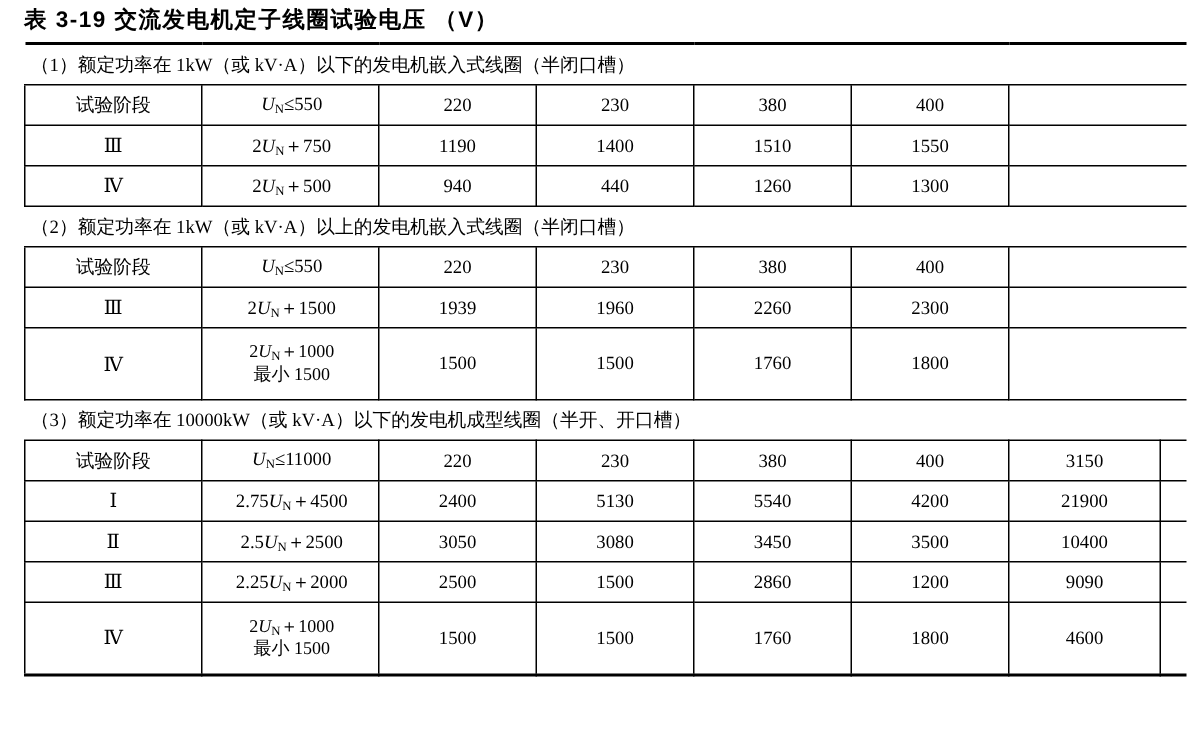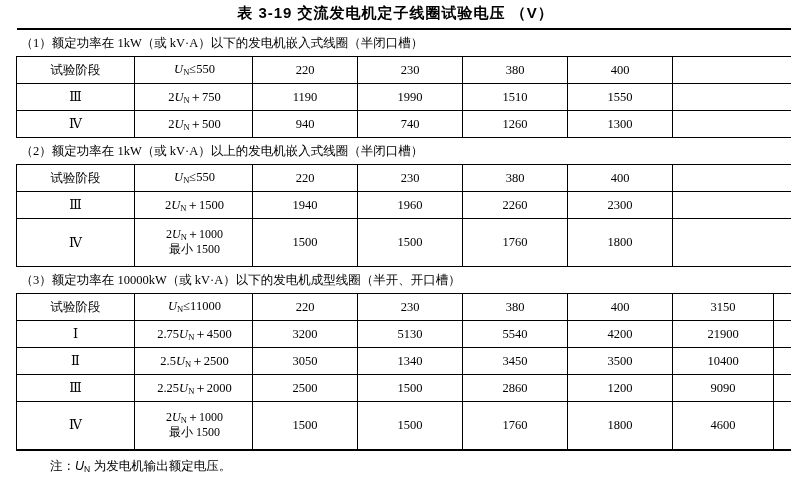--- a/index.html
+++ b/index.html
@@ -15,21 +15,21 @@
     overflow: hidden;
   }
   .page {
     position: relative;
     width: 791px;
     height: 498px;
     box-sizing: border-box;
     padding: 0 16px;
   }
   .title {
-    text-align: center;
+    text-align: left;
     font-size: 15px;
     font-weight: bold;
     letter-spacing: 1px;
     padding-top: 4px;
     padding-bottom: 5px;
     font-family: "Liberation Sans", "DejaVu Sans", sans-serif;
   }
   table.main {
     width: 759px;
     border-collapse: collapse;
@@ -121,51 +121,51 @@
         <td>220</td>
         <td>230</td>
         <td>380</td>
         <td>400</td>
         <td colspan="2"></td>
       </tr>
       <tr>
         <td class="roman">Ⅲ</td>
         <td class="lbl">2<i>U</i><sub>N</sub>＋750</td>
         <td>1190</td>
-        <td>1990</td>
+        <td>1400</td>
         <td>1510</td>
         <td>1550</td>
         <td colspan="2"></td>
       </tr>
       <tr>
         <td class="roman">Ⅳ</td>
         <td class="lbl">2<i>U</i><sub>N</sub>＋500</td>
         <td>940</td>
-        <td>740</td>
+        <td>440</td>
         <td>1260</td>
         <td>1300</td>
         <td colspan="2"></td>
       </tr>
 
       <tr class="sec-head">
         <td colspan="8">（2）额定功率在 1kW（或 kV·A）以上的发电机嵌入式线圈（半闭口槽）</td>
       </tr>
       <tr class="stage-head">
         <td class="lbl-c">试验阶段</td>
         <td class="lbl"><i>U</i><sub>N</sub>≤550</td>
         <td>220</td>
         <td>230</td>
         <td>380</td>
         <td>400</td>
         <td colspan="2"></td>
       </tr>
       <tr>
         <td class="roman">Ⅲ</td>
         <td class="lbl">2<i>U</i><sub>N</sub>＋1500</td>
-        <td>1940</td>
+        <td>1939</td>
         <td>1960</td>
         <td>2260</td>
         <td>2300</td>
         <td colspan="2"></td>
       </tr>
       <tr style="height:48px">
         <td class="roman">Ⅳ</td>
         <td class="lbl two-line">
           <div>2<i>U</i><sub>N</sub>＋1000</div>
           <div>最小 1500</div>
@@ -186,32 +186,32 @@
         <td>220</td>
         <td>230</td>
         <td>380</td>
         <td>400</td>
         <td>3150</td>
         <td>6300</td>
       </tr>
       <tr>
         <td class="roman">Ⅰ</td>
         <td class="lbl">2.75<i>U</i><sub>N</sub>＋4500</td>
-        <td>3200</td>
+        <td>2400</td>
         <td>5130</td>
         <td>5540</td>
         <td>4200</td>
         <td>21900</td>
         <td>21800</td>
       </tr>
       <tr>
         <td class="roman">Ⅱ</td>
         <td class="lbl">2.5<i>U</i><sub>N</sub>＋2500</td>
         <td>3050</td>
-        <td>1340</td>
+        <td>3080</td>
         <td>3450</td>
         <td>3500</td>
         <td>10400</td>
         <td>18300</td>
       </tr>
       <tr>
         <td class="roman">Ⅲ</td>
         <td class="lbl">2.25<i>U</i><sub>N</sub>＋2000</td>
         <td>2500</td>
         <td>1500</td>
@@ -234,15 +234,14 @@
         <td>13600</td>
       </tr>
 
       <tr>
         <td colspan="8" class="nb" style="height:0;border-top:2px solid #000 !important;padding:0"></td>
       </tr>
 
     </tbody>
   </table>
 
-  <div class="note">注：<i>U</i><sub>N</sub> 为发电机输出额定电压。</div>
 
 </div>
 
 </body></html>

